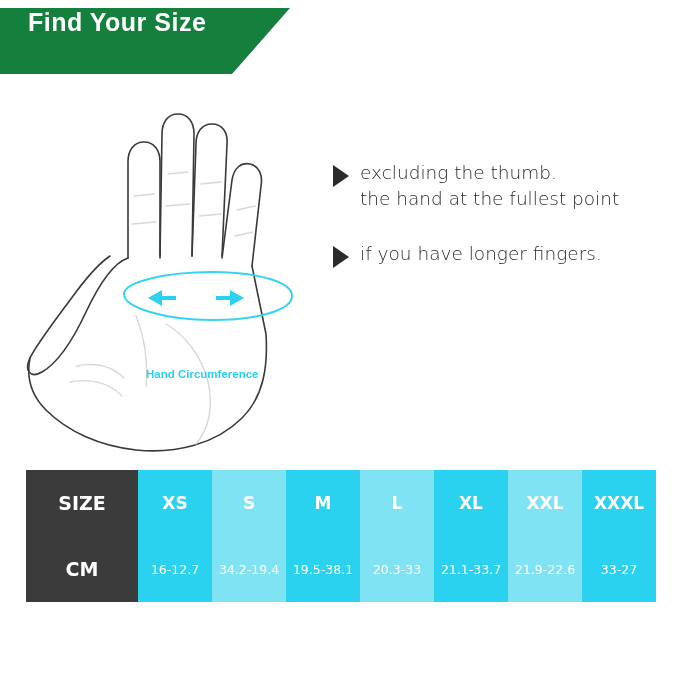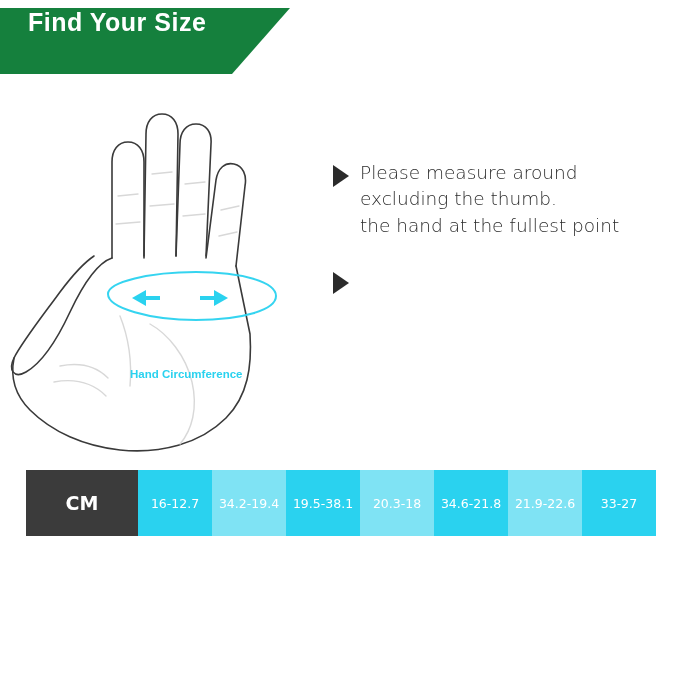--- a/index.html
+++ b/index.html
@@ -33,21 +33,21 @@
     font-size: 25px;
     font-weight: bold;
     letter-spacing: 0.5px;
     padding-left: 28px;
     white-space: nowrap;
   }
 
   
   .hand-area {
     position: absolute;
-    left: 0;
+    left: 16px;
     top: 66px;
     width: 330px;
     height: 390px;
   }
   .hand-svg {
     position: absolute;
     left: 0;
     top: 0;
   }
   .circumference-label {
@@ -178,40 +178,50 @@
     </g>
   </svg>
   <div class="circumference-label">Hand Circumference</div>
 </div>
 
 <div class="instructions">
 
   <div class="instr-block">
     <div class="tri-icon"></div>
     <div class="instr-text">
-      <div>Please measure around</div>
       <div>excluding the thumb.</div>
       <div>the hand at the fullest point</div>
     </div>
   </div>
 
   <div class="instr-block">
     <div class="tri-icon"></div>
     <div class="instr-text">
+      <div>if you have longer fingers.</div>
     </div>
   </div>
 
 </div>
 
 <table class="size-table">
   <tbody>
+    <tr>
+      <td class="hdr-cell">SIZE</td>
+      <td class="size-hdr c-dark">XS</td>
+      <td class="size-hdr c-light">S</td>
+      <td class="size-hdr c-dark">M</td>
+      <td class="size-hdr c-light">L</td>
+      <td class="size-hdr c-dark">XL</td>
+      <td class="size-hdr c-light">XXL</td>
+      <td class="size-hdr c-dark">XXXL</td>
+    </tr>
     <tr>
       <td class="hdr-cell">CM</td>
       <td class="val-cell c-dark">16-12.7</td>
       <td class="val-cell c-light">34.2-19.4</td>
       <td class="val-cell c-dark">19.5-38.1</td>
-      <td class="val-cell c-light">20.3-18</td>
-      <td class="val-cell c-dark">34.6-21.8</td>
+      <td class="val-cell c-light">20.3-33</td>
+      <td class="val-cell c-dark">21.1-33.7</td>
       <td class="val-cell c-light">21.9-22.6</td>
       <td class="val-cell c-dark">33-27</td>
     </tr>
   </tbody>
 </table>
 
 </body></html>

